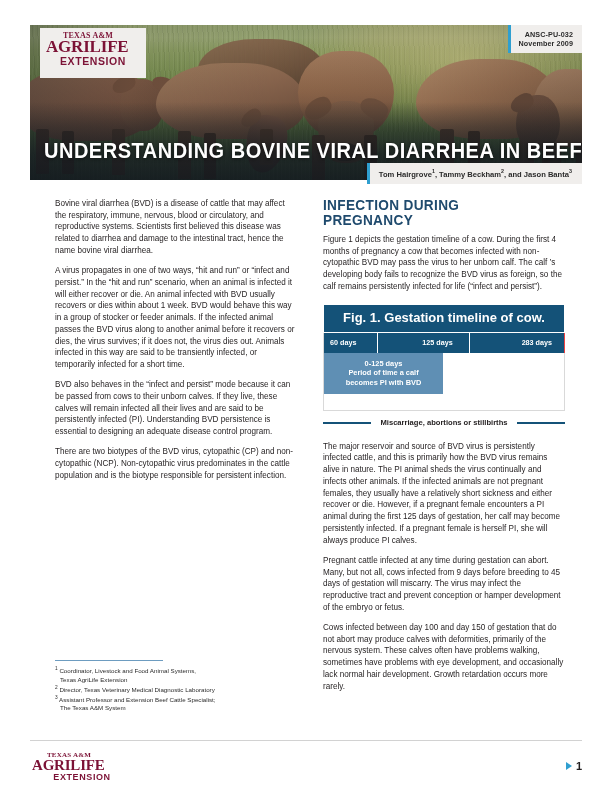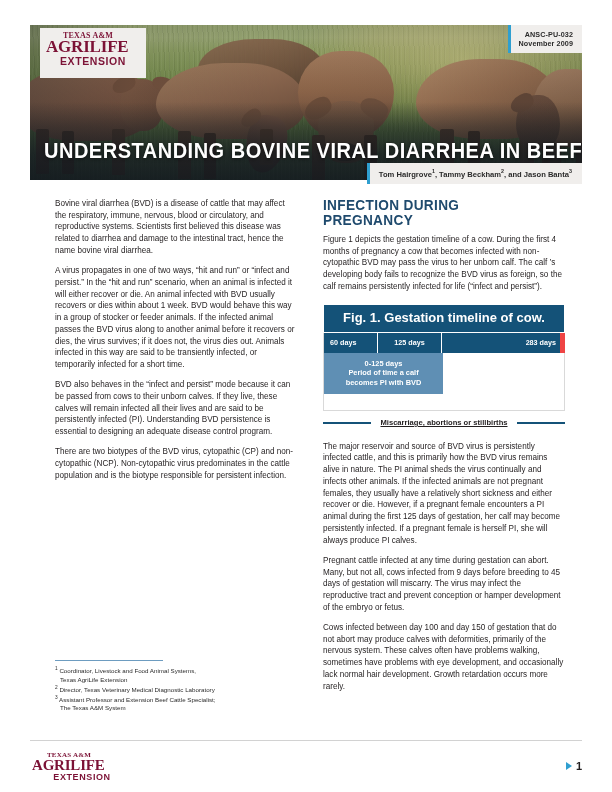--- a/index.html
+++ b/index.html
@@ -289,30 +289,31 @@
     font-size: 13px;
     font-weight: bold;
     text-align: center;
     padding: 4.5px 0;
     border: 1px solid #ffffff;
   }
   .fig-days {
     display: flex;
     background: #145278;
     border-left: 1px solid #d9d9d9;
-    border-right: 5px solid #ef4444;
+    border-right: 1px solid #ef4444;
+    gap: 28px;
   }
   .fig-days .cell {
     color: #ffffff;
     font-size: 7.2px;
     font-weight: bold;
     padding: 4.5px 6px;
     border-right: 1.5px solid #ffffff;
   }
-  .fig-days .cell:last-child { border-right: none; padding-right: 4px; }
+  .fig-days .cell:last-child { border-right: none; padding-right: 12px; }
   .d60  { width: 54px; text-align: left; }
   .d125 { width: 64px; text-align: center; }
   .d283 { flex: 1; text-align: right; }
 
   .fig-body {
     position: relative;
     height: 58px;
     border: 1px solid #d9d9d9;
     border-top: none;
     background: #ffffff;
@@ -331,21 +332,20 @@
     flex-direction: column;
     justify-content: center;
     line-height: 1.32;
   }
 
   .fig-misc {
     display: flex;
     align-items: center;
     margin-top: 7px;
     gap: 5px;
-    text-decoration: underline;
   }
   .fig-misc .rule {
     height: 1.6px;
     background: #145278;
     flex: 0 0 48px;
   }
   .fig-misc .rule.r2 { flex: 0 0 48px; }
   .fig-misc .lbl {
     font-size: 7.6px;
     font-weight: bold;

